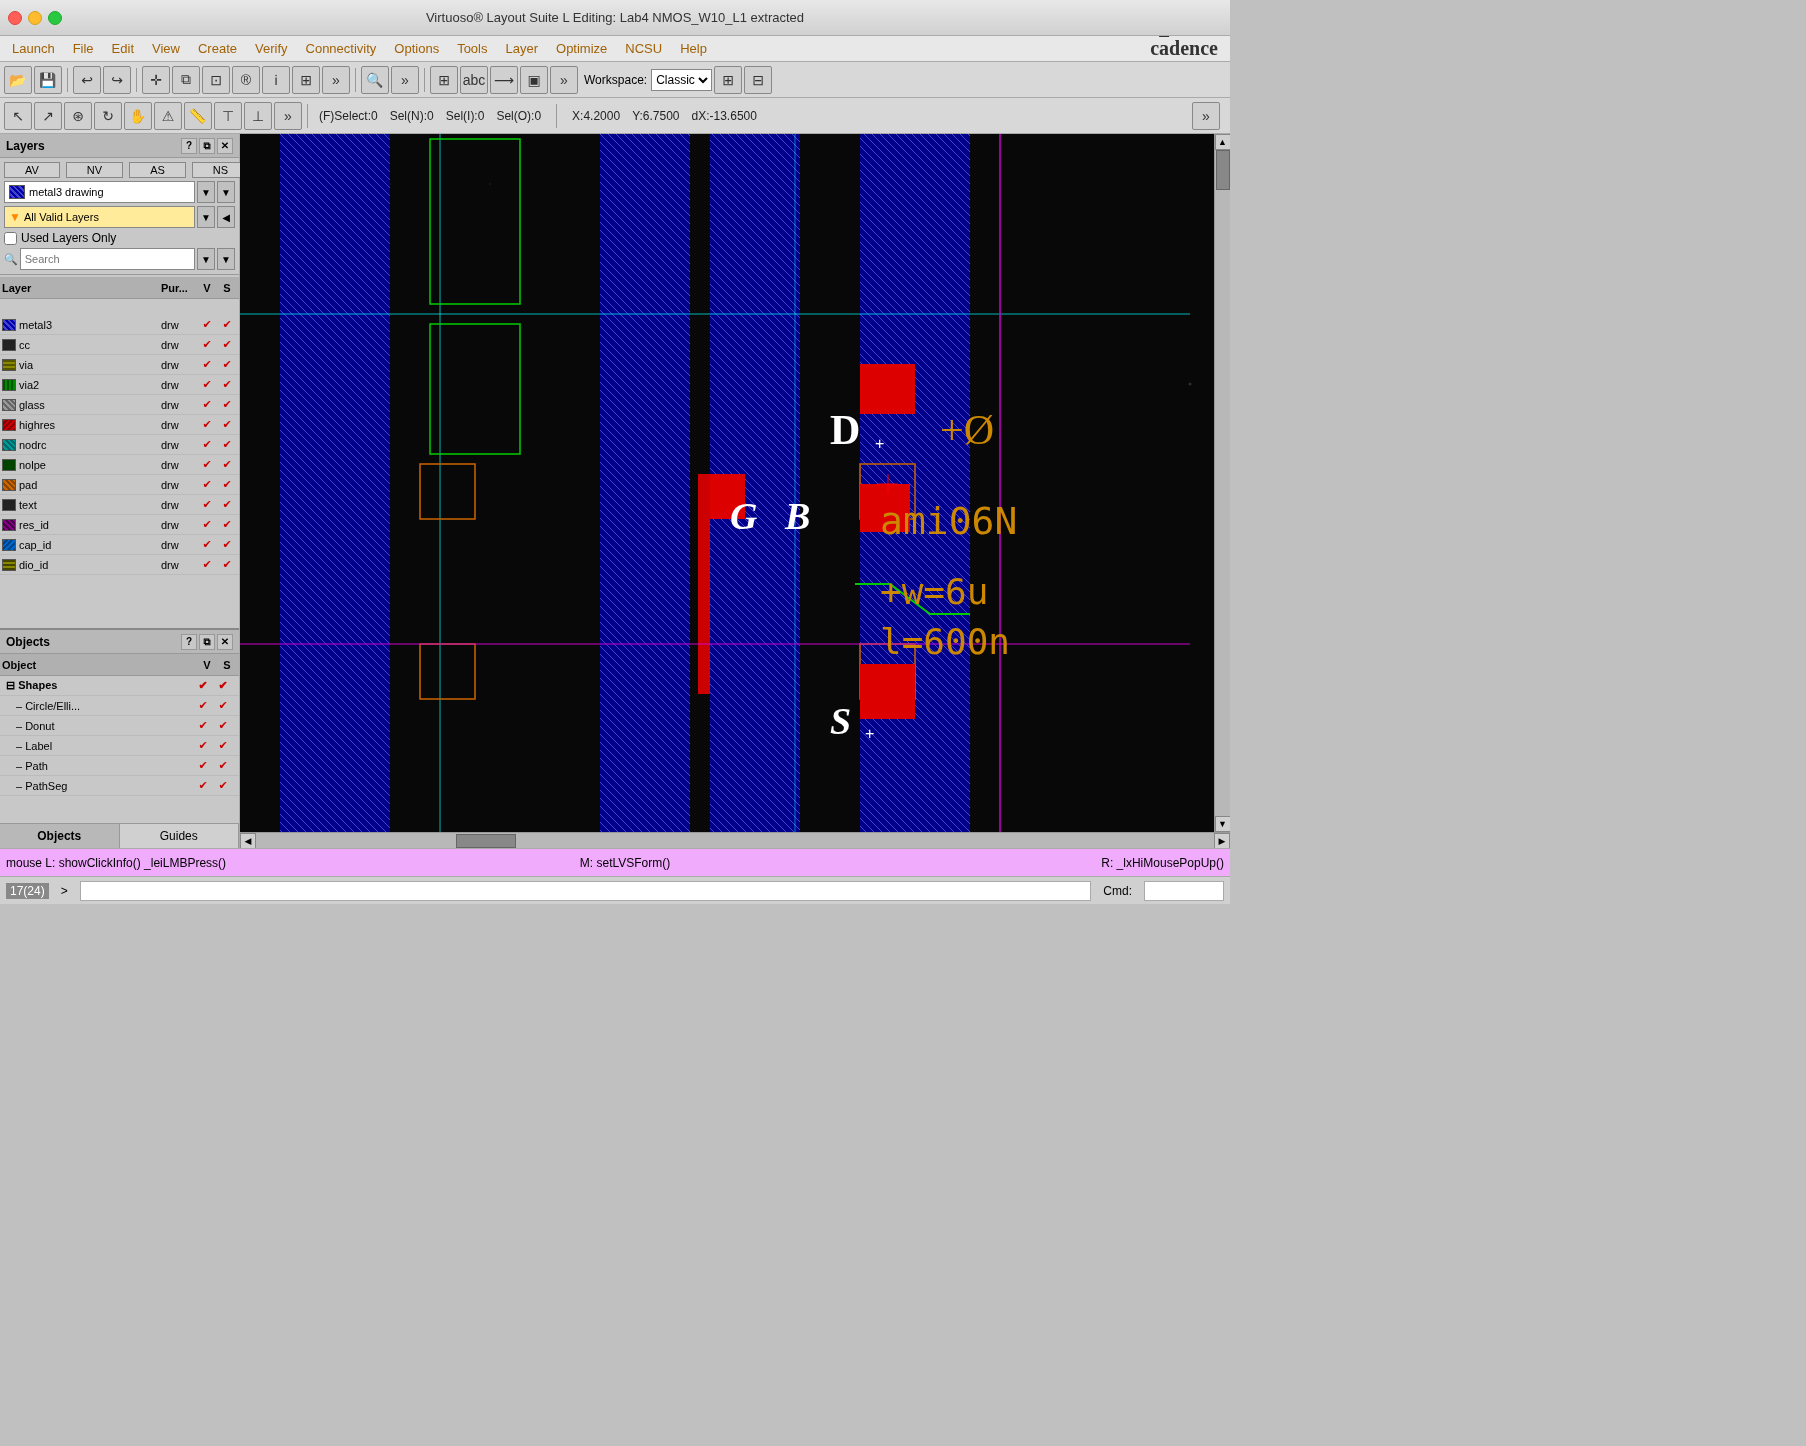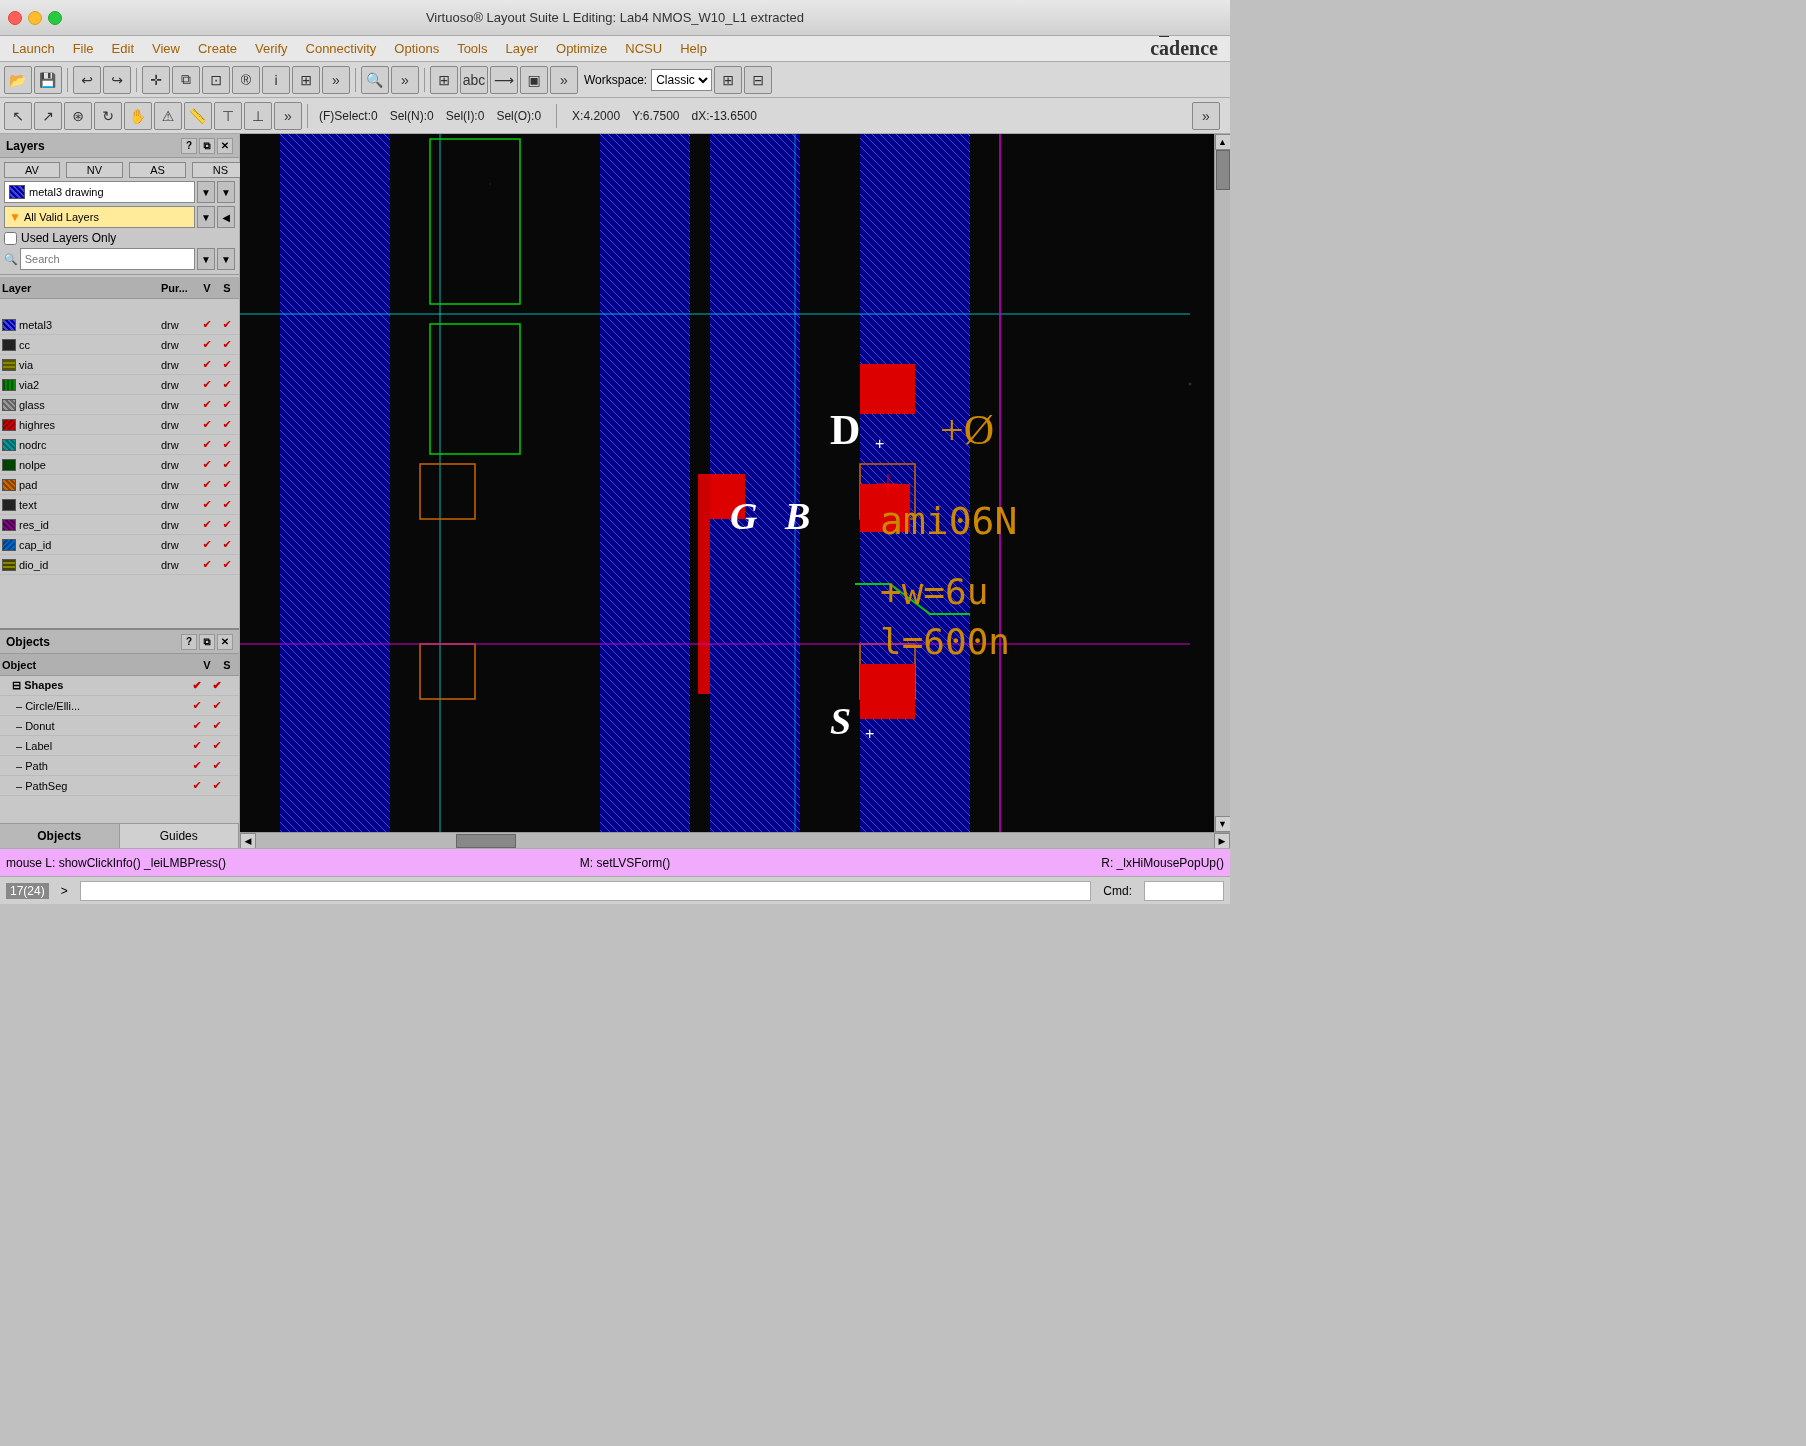--- a/index.html
+++ b/index.html
@@ -289,21 +289,21 @@
       padding: 0 2px;
       font-weight: bold;
       font-size: 11px;
       position: sticky; top: 0;
     }
     .obj-row {
       display: grid;
       grid-template-columns: 1fr 20px 20px;
       height: 20px;
       align-items: center;
-      padding: 0 12px;
+      padding: 0 6px;
       border-bottom: 1px solid #bbb;
     }
     .obj-row.group { font-weight: bold; }
     .obj-row.child { padding-left: 16px; }
     .obj-tabs {
       display: flex;
       border-top: 1px solid #999;
       background: #c0c0c0;
     }
     .obj-tab {

